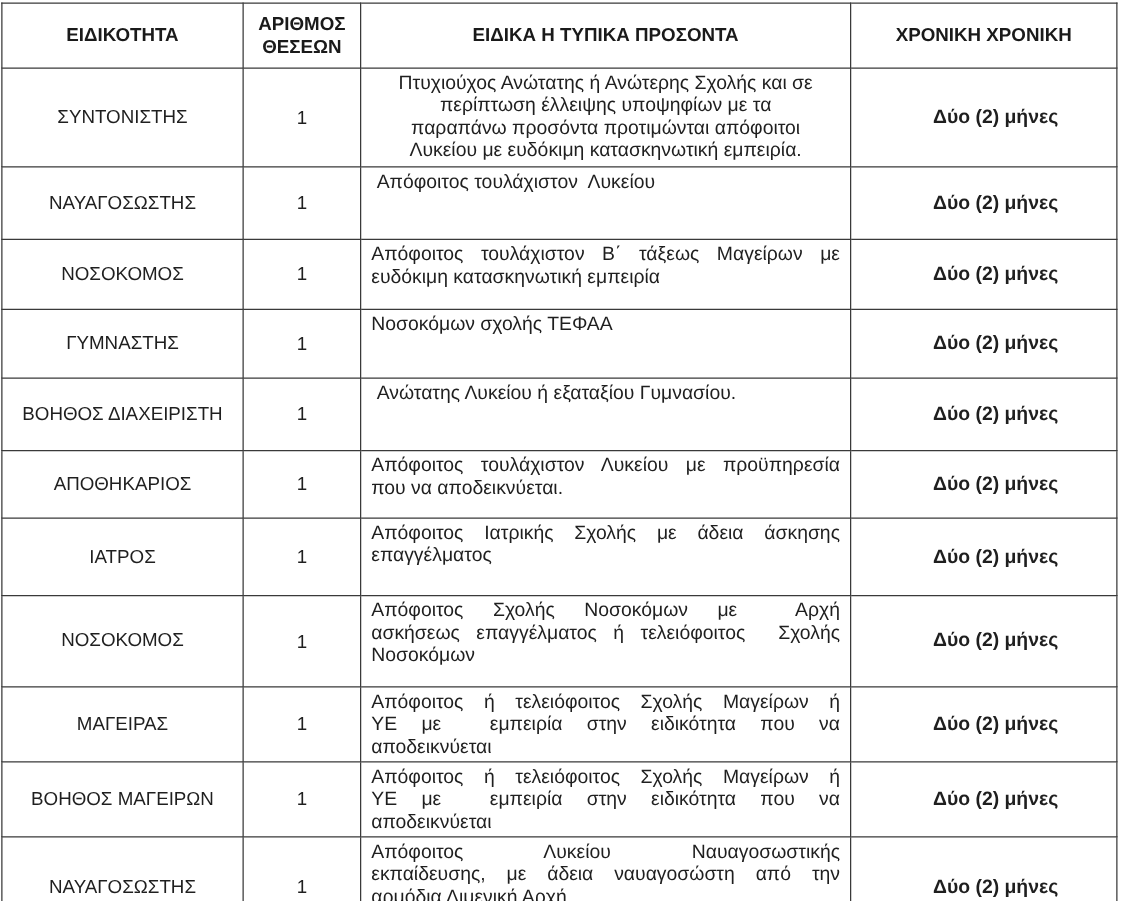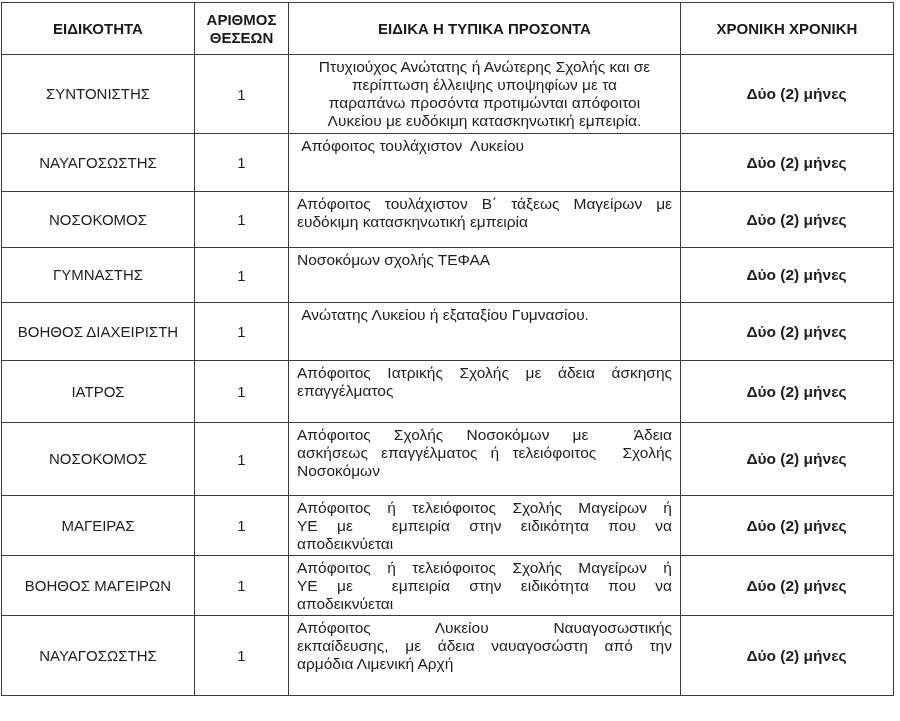--- a/index.html
+++ b/index.html
@@ -142,34 +142,43 @@
           <td class="dur">Δύο (2) μήνες</td>
         </tr>
         <tr style="height: 58px;">
           <td class="spec">ΒΟΗΘΟΣ ΔΙΑΧΕΙΡΙΣΤΗ</td>
           <td class="num">1</td>
           <td class="qual">
             <div class="ln"> Ανώτατης Λυκείου ή εξαταξίου Γυμνασίου.</div>
           </td>
           <td class="dur">Δύο (2) μήνες</td>
         </tr>
+        <tr style="height: 54px;">
+          <td class="spec">ΑΠΟΘΗΚΑΡΙΟΣ</td>
+          <td class="num">1</td>
+          <td class="qual">
+            <div class="ln">Απόφοιτος τουλάχιστον Λυκείου με προϋπηρεσία</div>
+            <div class="ln">που να αποδεικνύεται.</div>
+          </td>
+          <td class="dur">Δύο (2) μήνες</td>
+        </tr>
         <tr style="height: 62px;">
           <td class="spec">ΙΑΤΡΟΣ</td>
           <td class="num">1</td>
           <td class="qual">
             <div class="ln">Απόφοιτος Ιατρικής Σχολής με άδεια άσκησης</div>
             <div class="ln">επαγγέλματος</div>
           </td>
           <td class="dur">Δύο (2) μήνες</td>
         </tr>
         <tr style="height: 73px;">
           <td class="spec">ΝΟΣΟΚΟΜΟΣ</td>
           <td class="num">1</td>
           <td class="qual">
-            <div class="ln">Απόφοιτος Σχολής Νοσοκόμων με  Άδεια</div>
+            <div class="ln">Απόφοιτος Σχολής Νοσοκόμων με  Αρχή</div>
             <div class="ln">ασκήσεως επαγγέλματος ή τελειόφοιτος  Σχολής</div>
             <div class="ln">Νοσοκόμων</div>
           </td>
           <td class="dur">Δύο (2) μήνες</td>
         </tr>
         <tr style="height: 58px;">
           <td class="spec">ΜΑΓΕΙΡΑΣ</td>
           <td class="num">1</td>
           <td class="qual">
             <div class="ln">Απόφοιτος ή τελειόφοιτος Σχολής Μαγείρων ή</div>

